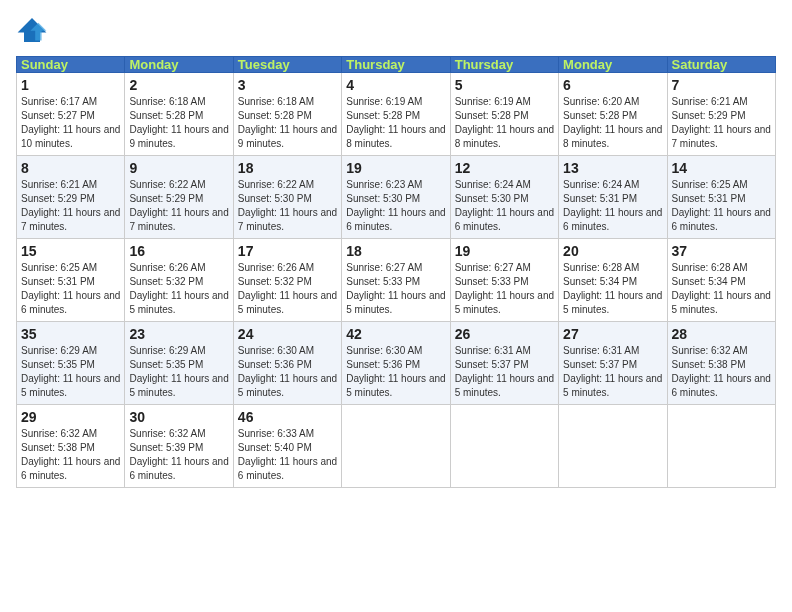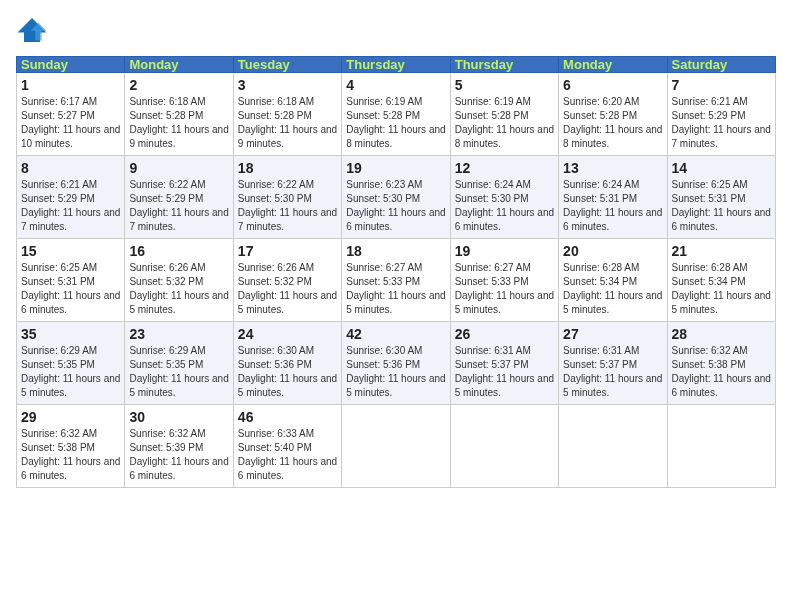--- a/index.html
+++ b/index.html
@@ -202,21 +202,21 @@
         </td>
         <td>
           <span class="day-number">19</span>
           <div class="day-info">Sunrise: 6:27 AM<br>Sunset: 5:33 PM<br>Daylight: 11 hours and 5 minutes.</div>
         </td>
         <td>
           <span class="day-number">20</span>
           <div class="day-info">Sunrise: 6:28 AM<br>Sunset: 5:34 PM<br>Daylight: 11 hours and 5 minutes.</div>
         </td>
         <td>
-          <span class="day-number">21</span>
+          <span class="day-number">37</span>
           <div class="day-info">Sunrise: 6:28 AM<br>Sunset: 5:34 PM<br>Daylight: 11 hours and 5 minutes.</div>
         </td>
       </tr>
       <tr>
         <td>
           <span class="day-number">35</span>
           <div class="day-info">Sunrise: 6:29 AM<br>Sunset: 5:35 PM<br>Daylight: 11 hours and 5 minutes.</div>
         </td>
         <td>
           <span class="day-number">23</span>

